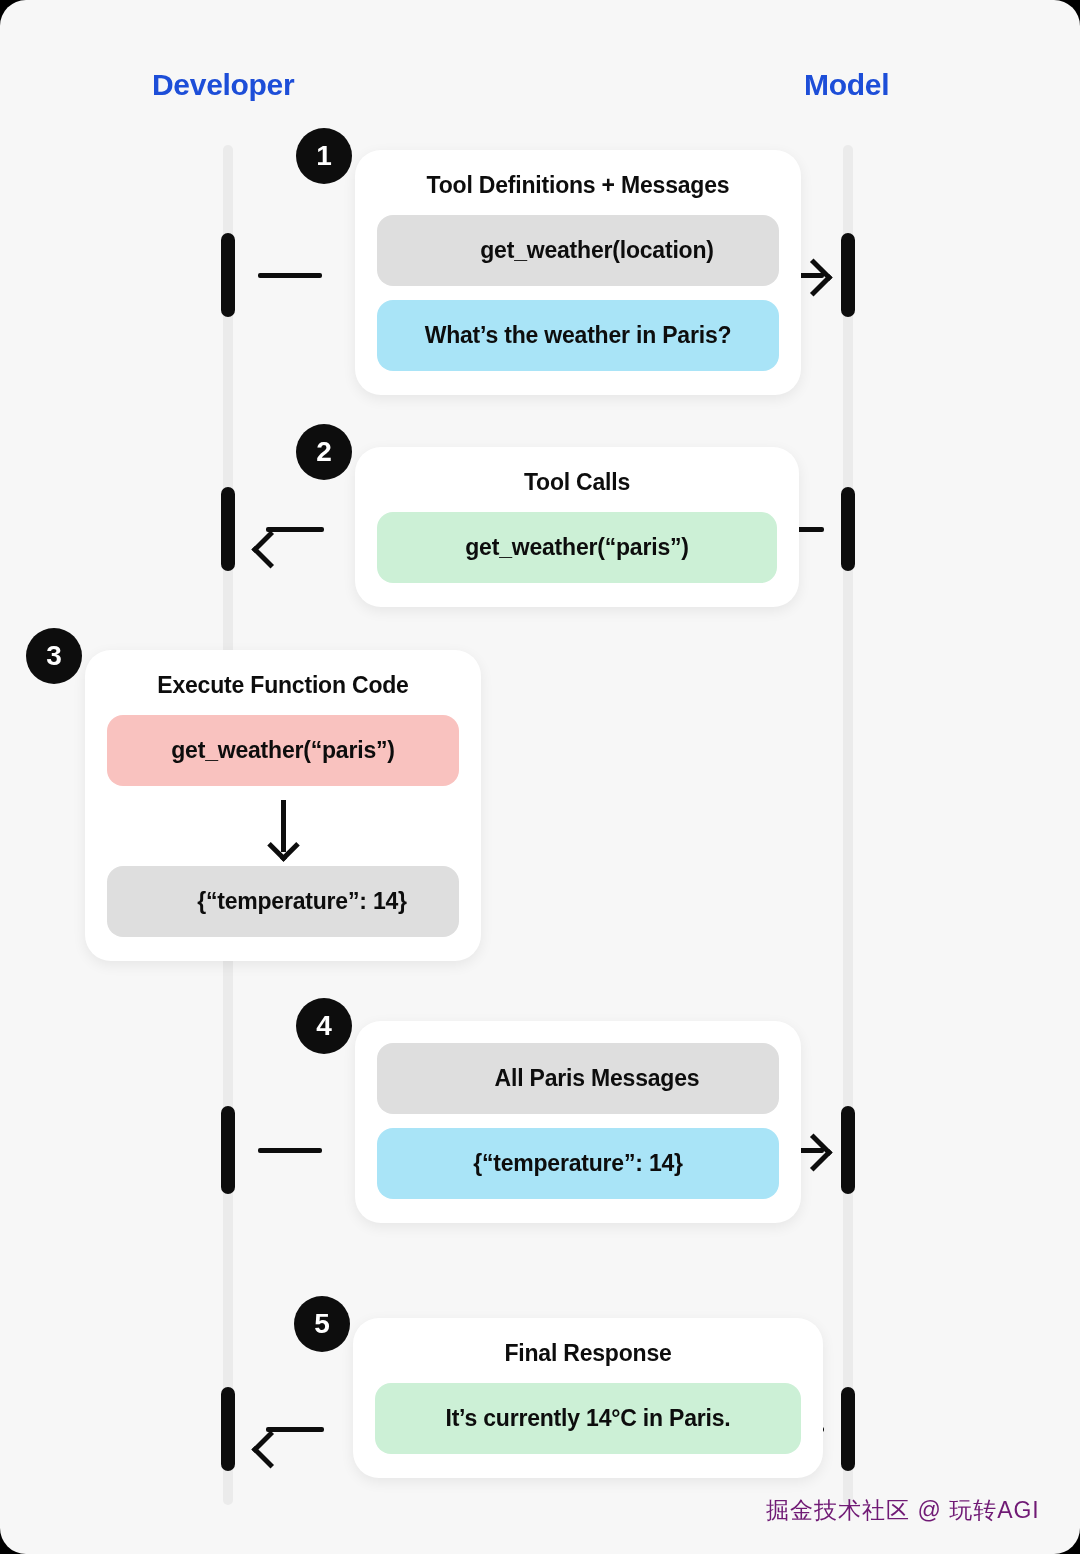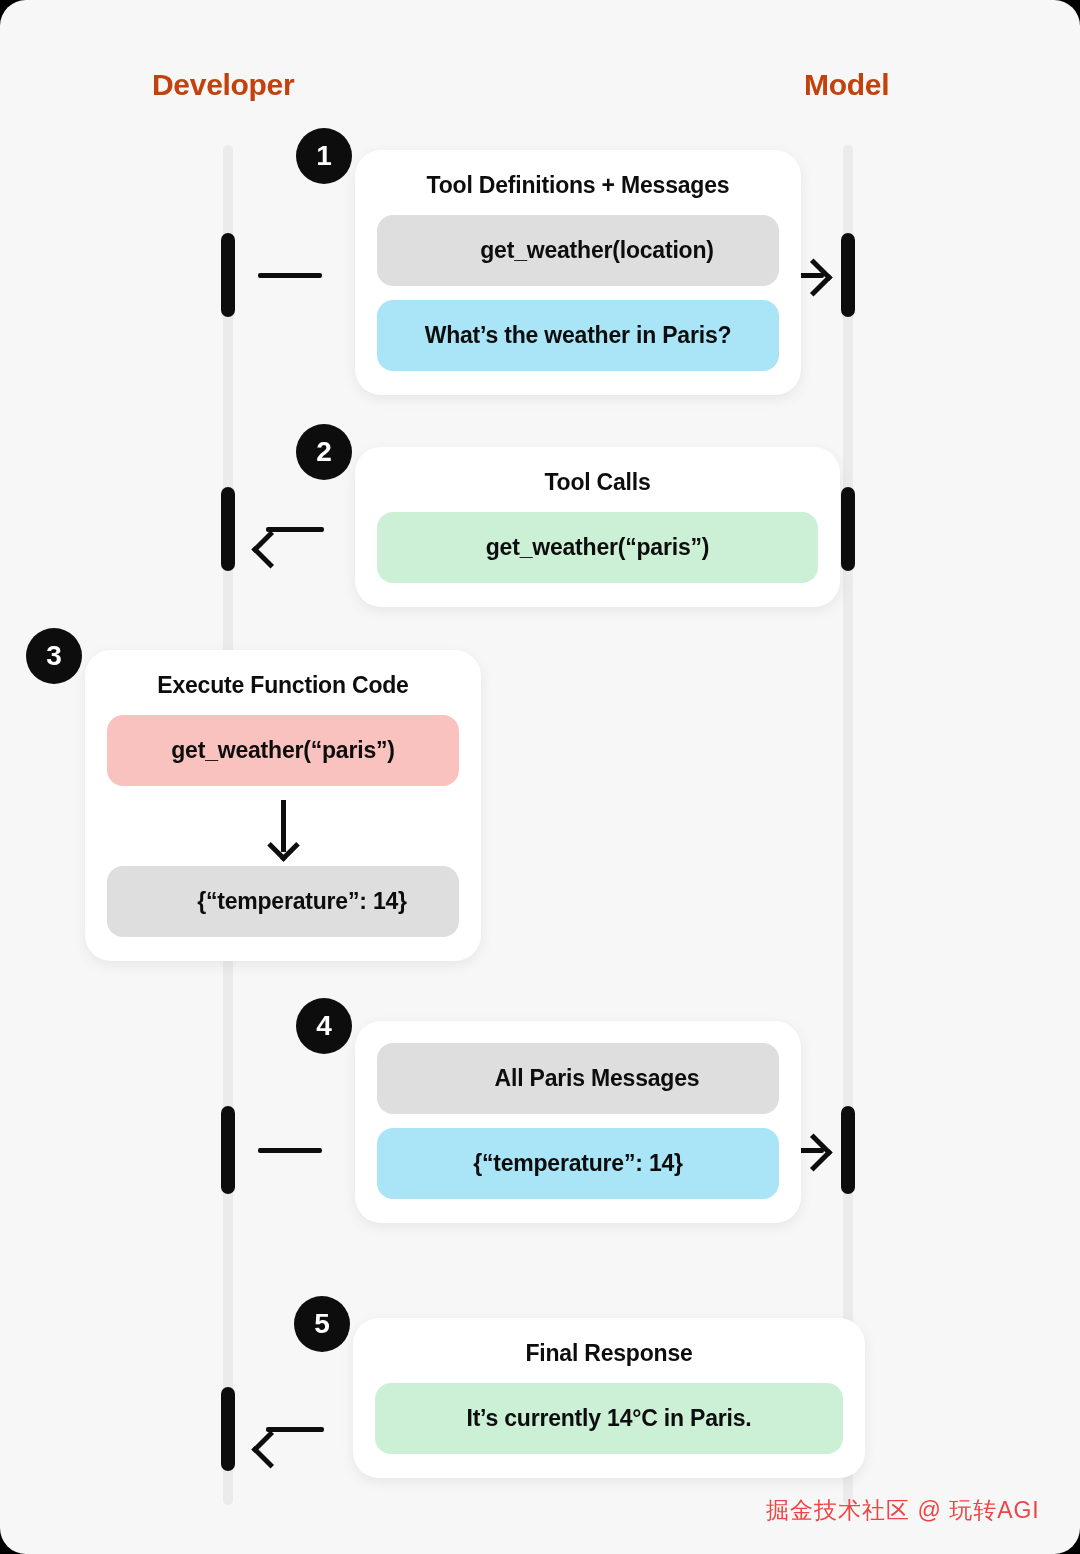--- a/index.html
+++ b/index.html
@@ -17,21 +17,21 @@
     background: #f7f7f7;
     border-radius: 26px;
     overflow: hidden;
   }
 
   
   .col-header {
     position: absolute;
     font-size: 30px;
     font-weight: 700;
-    color: #c2410c;
+    color: #1d4ed8;
     letter-spacing: -0.3px;
     white-space: nowrap;
     text-align: center;
   }
 
   
   .lifeline {
     position: absolute;
     width: 10px;
     background: #ebebeb;
@@ -136,21 +136,21 @@
     margin-left: -11px;
     border-right: 5px solid #0d0d0d;
     border-bottom: 5px solid #0d0d0d;
     transform: rotate(45deg);
   }
 
   
   .watermark {
     position: absolute;
     font-size: 23px;
-    color: #ef4444;
+    color: #701a75;
     white-space: nowrap;
     letter-spacing: 1px;
   }
 </style>
 </head>
 <body>
 
 <div id="canvas">
 
   <div class="col-header" style="left:152px; top:68px;">Developer</div>
@@ -174,21 +174,21 @@
   </div>
 
   <div class="activation" style="left:221px; top:487px; height:84px;"></div>
   <div class="activation" style="left:841px; top:487px; height:84px;"></div>
   <div class="connector" style="left:266px; top:527px; width:58px;"></div>
   <div class="arrowhead left" style="left:257px; top:536px;"></div>
   <div class="connector" style="left:760px; top:527px; width:64px;"></div>
 
   <div class="badge" style="left:296px; top:424px;">2</div>
 
-  <div class="card" style="left:318px; top:447px; width:485px;">
+  <div class="card" style="left:318px; top:447px; width:444px;">
     <div class="card-title">Tool Calls</div>
     <div class="pill green">get_weather(“paris”)</div>
   </div>
 
   <div class="badge" style="left:26px; top:628px;">3</div>
 
   <div class="card" style="left:48px; top:650px; width:396px;">
     <div class="card-title">Execute Function Code</div>
     <div class="pill pink">get_weather(“paris”)</div>
     <div class="down-arrow">
@@ -212,20 +212,20 @@
   </div>
 
   <div class="activation" style="left:221px; top:1387px; height:84px;"></div>
   <div class="activation" style="left:841px; top:1387px; height:84px;"></div>
   <div class="connector" style="left:266px; top:1427px; width:58px;"></div>
   <div class="arrowhead left" style="left:257px; top:1436px;"></div>
   <div class="connector" style="left:760px; top:1427px; width:64px;"></div>
 
   <div class="badge" style="left:294px; top:1296px;">5</div>
 
-  <div class="card" style="left:316px; top:1318px; width:512px;">
+  <div class="card" style="left:316px; top:1318px; width:470px;">
     <div class="card-title">Final Response</div>
     <div class="pill green">It’s currently 14°C in Paris.</div>
   </div>
 
   <div class="watermark" style="left:766px; top:1495px;">掘金技术社区 @ 玩转AGI</div>
 
 </div>
 
 </body></html>

